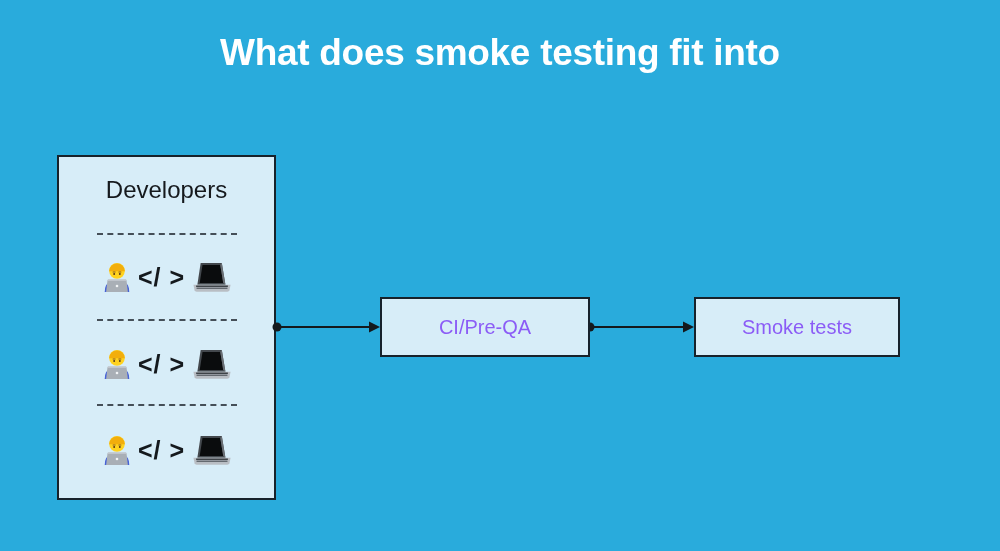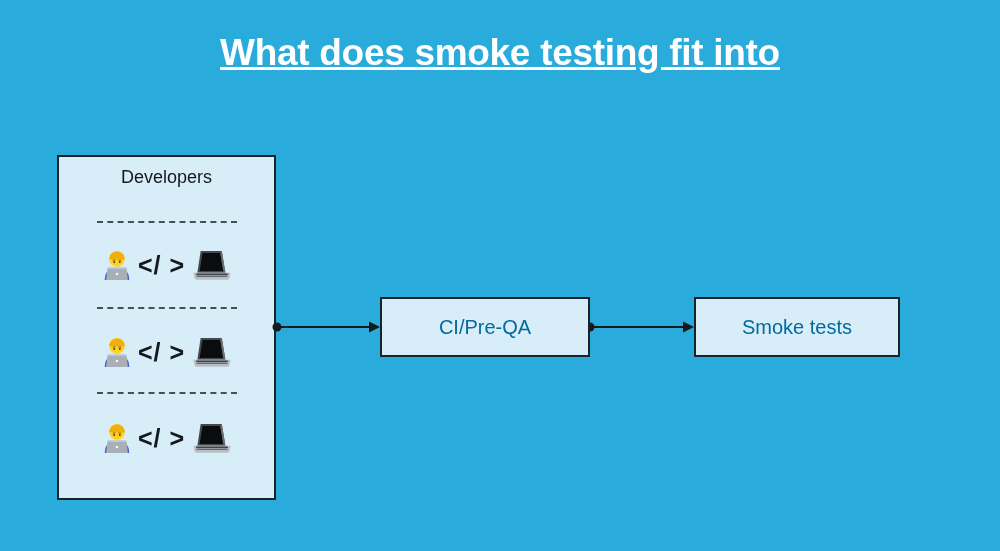--- a/index.html
+++ b/index.html
@@ -10,29 +10,29 @@
     position:relative; width:1000px; height:551px;
     background:#29ABDC; overflow:hidden;
   }
 
   .title {
     position:absolute; top:33px; left:0; right:0;
     text-align:center; color:#FFFFFF;
     font-size:37px; line-height:40px; font-weight:700;
     letter-spacing:-0.3px;
   }
-  .title span { display:block;text-decoration:underline; }
+  .title span { display:block; }
 
   .dev-box {
     position:absolute; left:57px; top:155px; width:219px; height:345px;
     background:#D7EDF8; border:2px solid #17222B;
     display:flex; flex-direction:column; align-items:center;
   }
   .dev-label {
-    margin-top:10px; font-size:18px; color:#15191D; line-height:21px;text-align:right;
+    margin-top:22px; font-size:24px; color:#15191D; line-height:21px;text-align:right;
   }
   .dash {
     width:140px; height:0; border-top:2px dashed #454F58;
   }
   .dash.d1 { margin-top:33px; }
   .dash.d2 { margin-top:24px; }
   .dash.d3 { margin-top:22px; }
   .dev-row {
     display:flex; align-items:center; gap:4px; height:36px;
   }
@@ -42,21 +42,21 @@
   .code {
     font-size:25px; font-weight:600; color:#14191D; letter-spacing:1px;
     white-space:pre;
   }
   .emoji-tech { width:34px; height:34px; display:block; }
   .emoji-laptop { width:42px; height:33px; display:block; margin-left:2px; }
 
   .node {
     position:absolute; background:#D7EDF8; border:2px solid #17222B;
     display:flex; align-items:center; justify-content:center;
-    font-size:20px; color:#0369a1;
+    font-size:20px; color:#8b5cf6;
   }
   .node-ci    { left:380px; top:297px; width:210px; height:60px; }
   .node-smoke { left:694px; top:297px; width:206px; height:60px; }
 
   .connectors {
     position:absolute; left:0; top:0; width:1000px; height:551px;
     pointer-events:none;
   }
   .hidden-defs { position:absolute; width:0; height:0; overflow:hidden; }
 </style>

